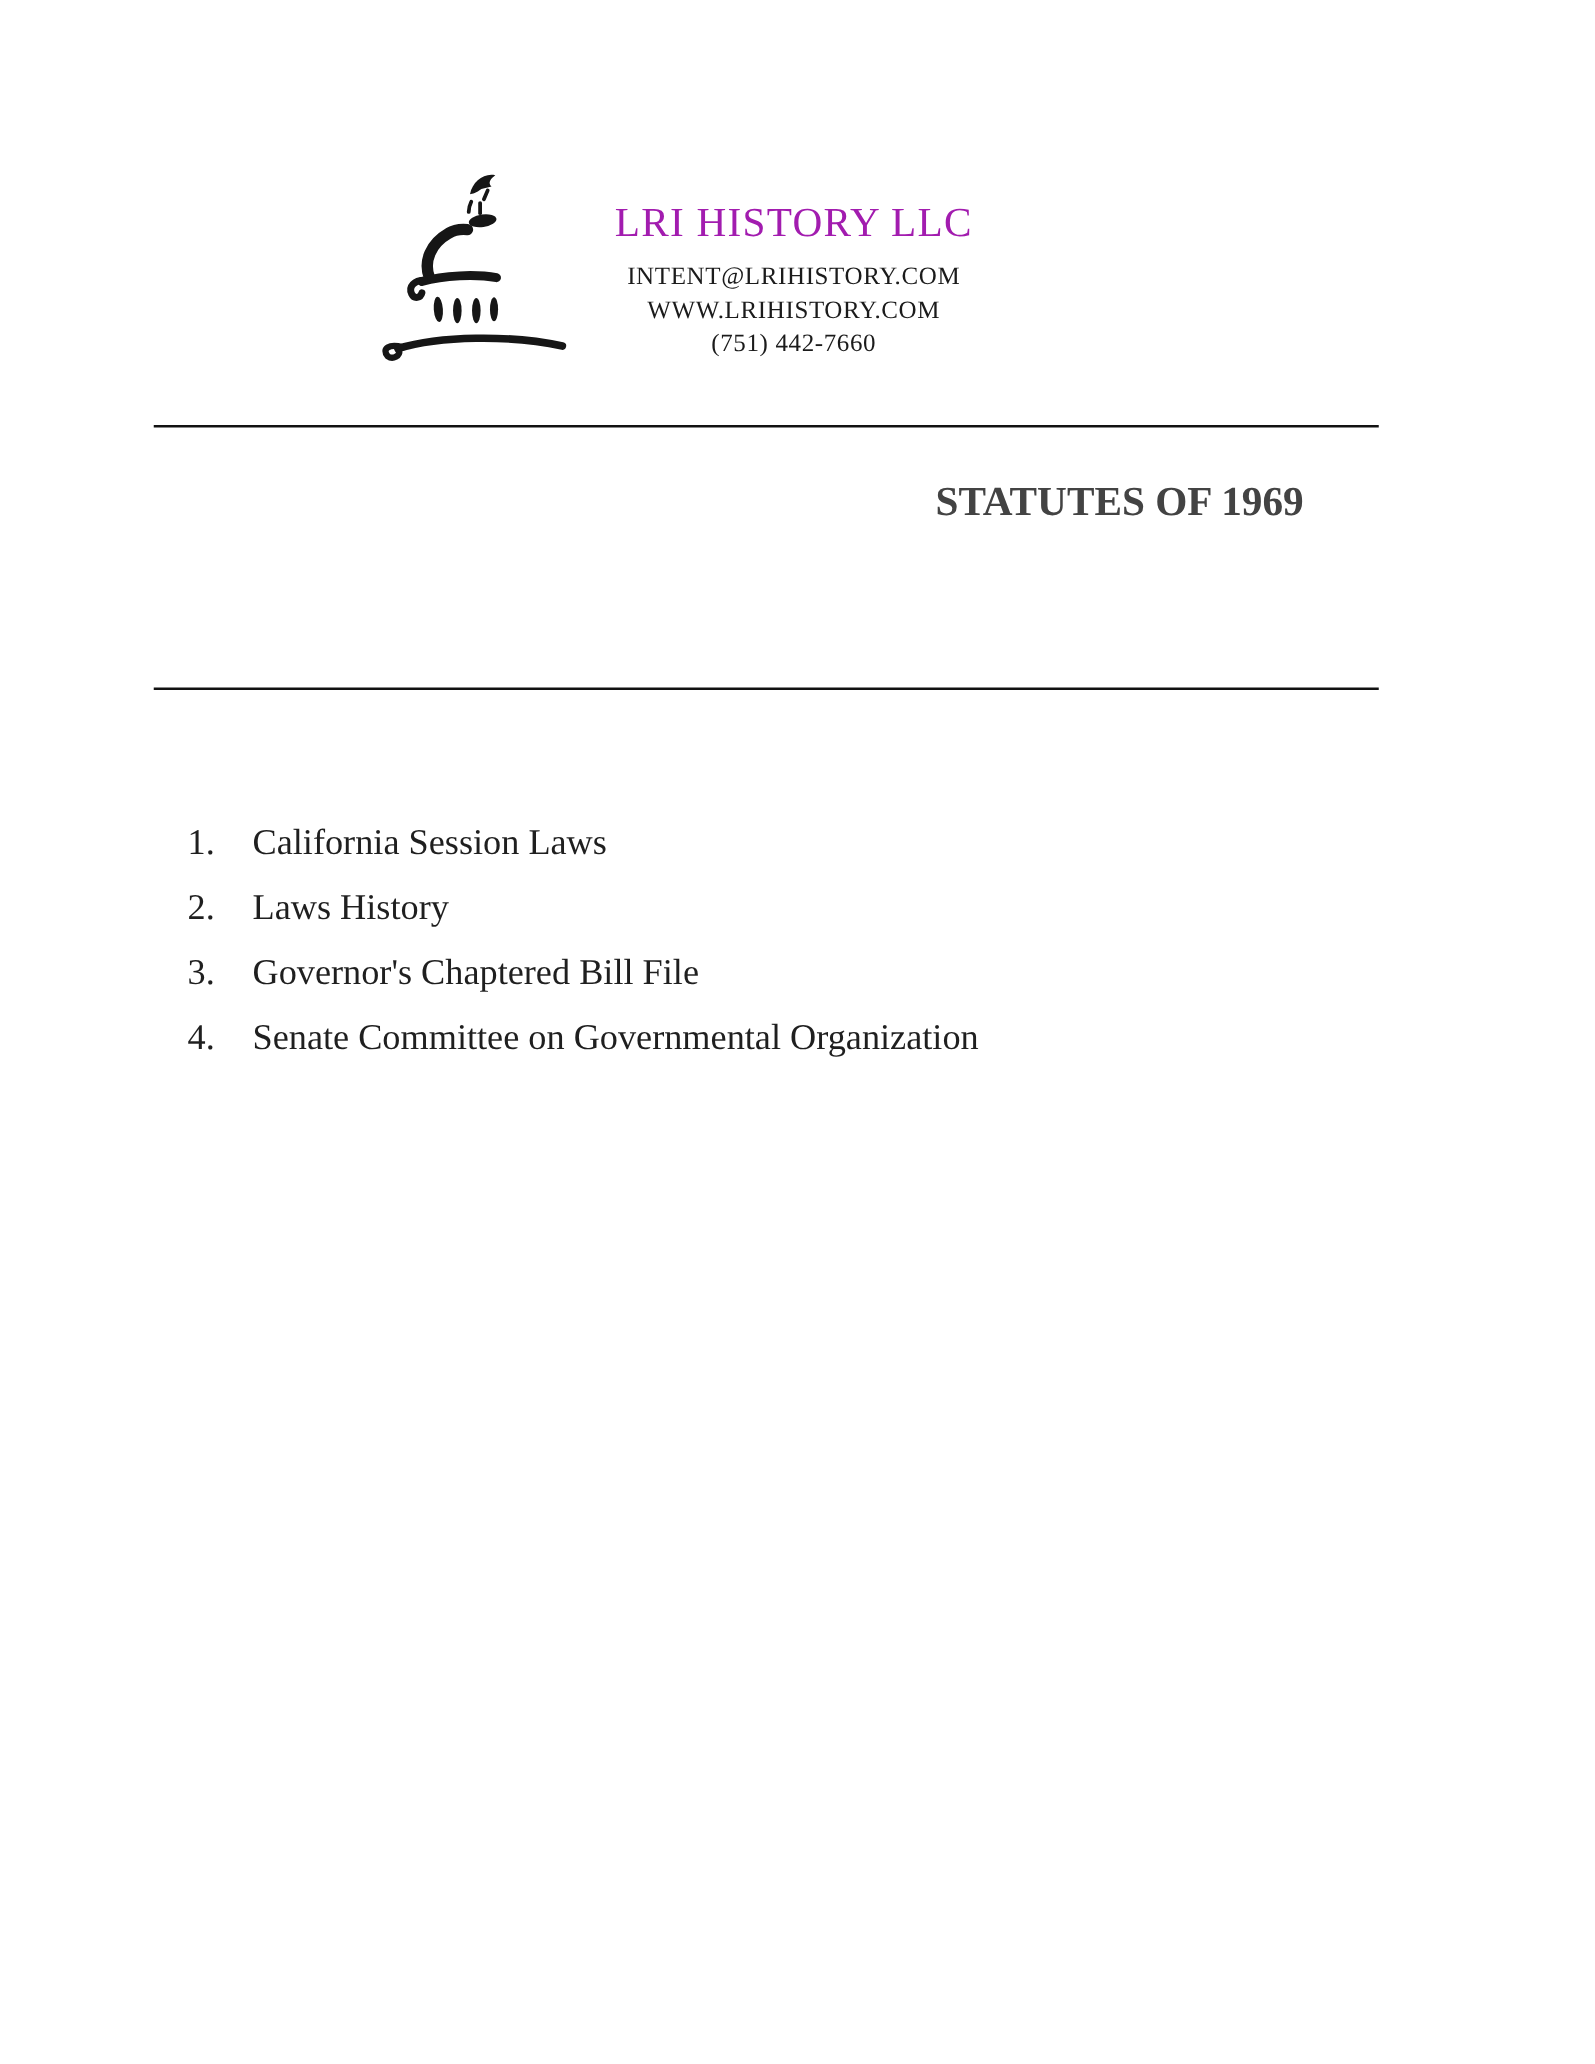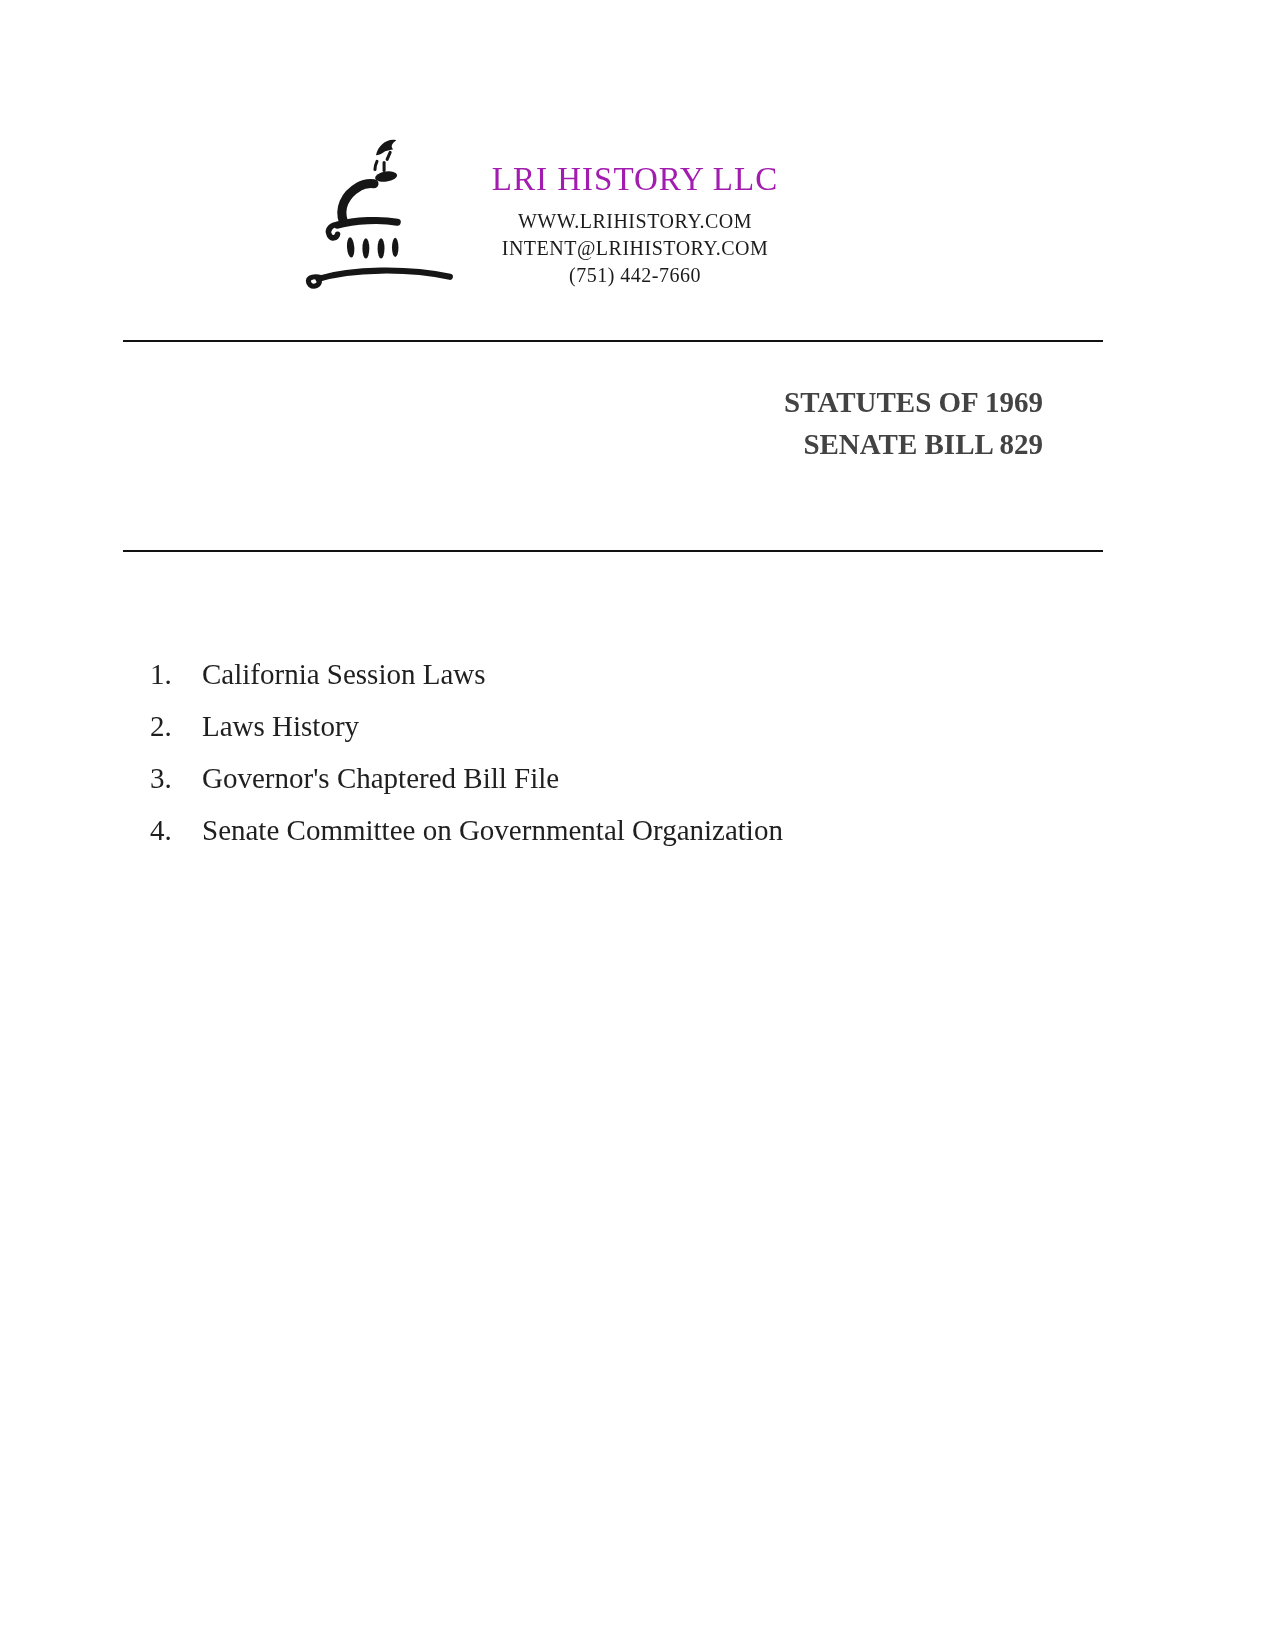--- a/index.html
+++ b/index.html
@@ -55,21 +55,21 @@
   .rule-top { top: 340px; }
   .rule-bottom { top: 550px; }
 
   
   .case-reference {
     position: absolute;
     top: 381px;
     right: 233px;
     text-align: right;
     font-weight: bold;
-    font-size: 29px;
+    font-size: 33px;
     line-height: 42px;
     color: #434343;
   }
   .ref-line { white-space: pre; }
 
   
   .toc-title {
     position: absolute;
     left: 117px;
     top: 584px;
@@ -129,31 +129,30 @@
 
       <path d="M22,149 C55,139 110,138 152,147" stroke-width="6"></path>
 
       <path d="M26,148 C15,145 9,149 14,155 C18,158 24,155 23,150" stroke-width="5"></path>
     </g>
   </svg>
 
   <div class="letterhead-text">
     <div class="company-name">LRI HISTORY LLC</div>
     <div class="contact-block">
+      <div class="contact-line">INTENT@LRIHISTORY.COM</div>
       <div class="contact-line">WWW.LRIHISTORY.COM</div>
-      <div class="contact-line">INTENT@LRIHISTORY.COM</div>
       <div class="contact-line">(751) 442-7660</div>
     </div>
   </div>
 
   <div class="rule rule-top"></div>
 
   <div class="case-reference">
     <div class="ref-line">STATUTES OF 1969</div>
-    <div class="ref-line">SENATE BILL 829</div>
   </div>
 
   <div class="rule rule-bottom"></div>
 
 
   <ol class="toc-list">
     <li class="toc-item">
       <span class="toc-number">1.</span>
       <span class="toc-label">California Session Laws</span>
     </li>

